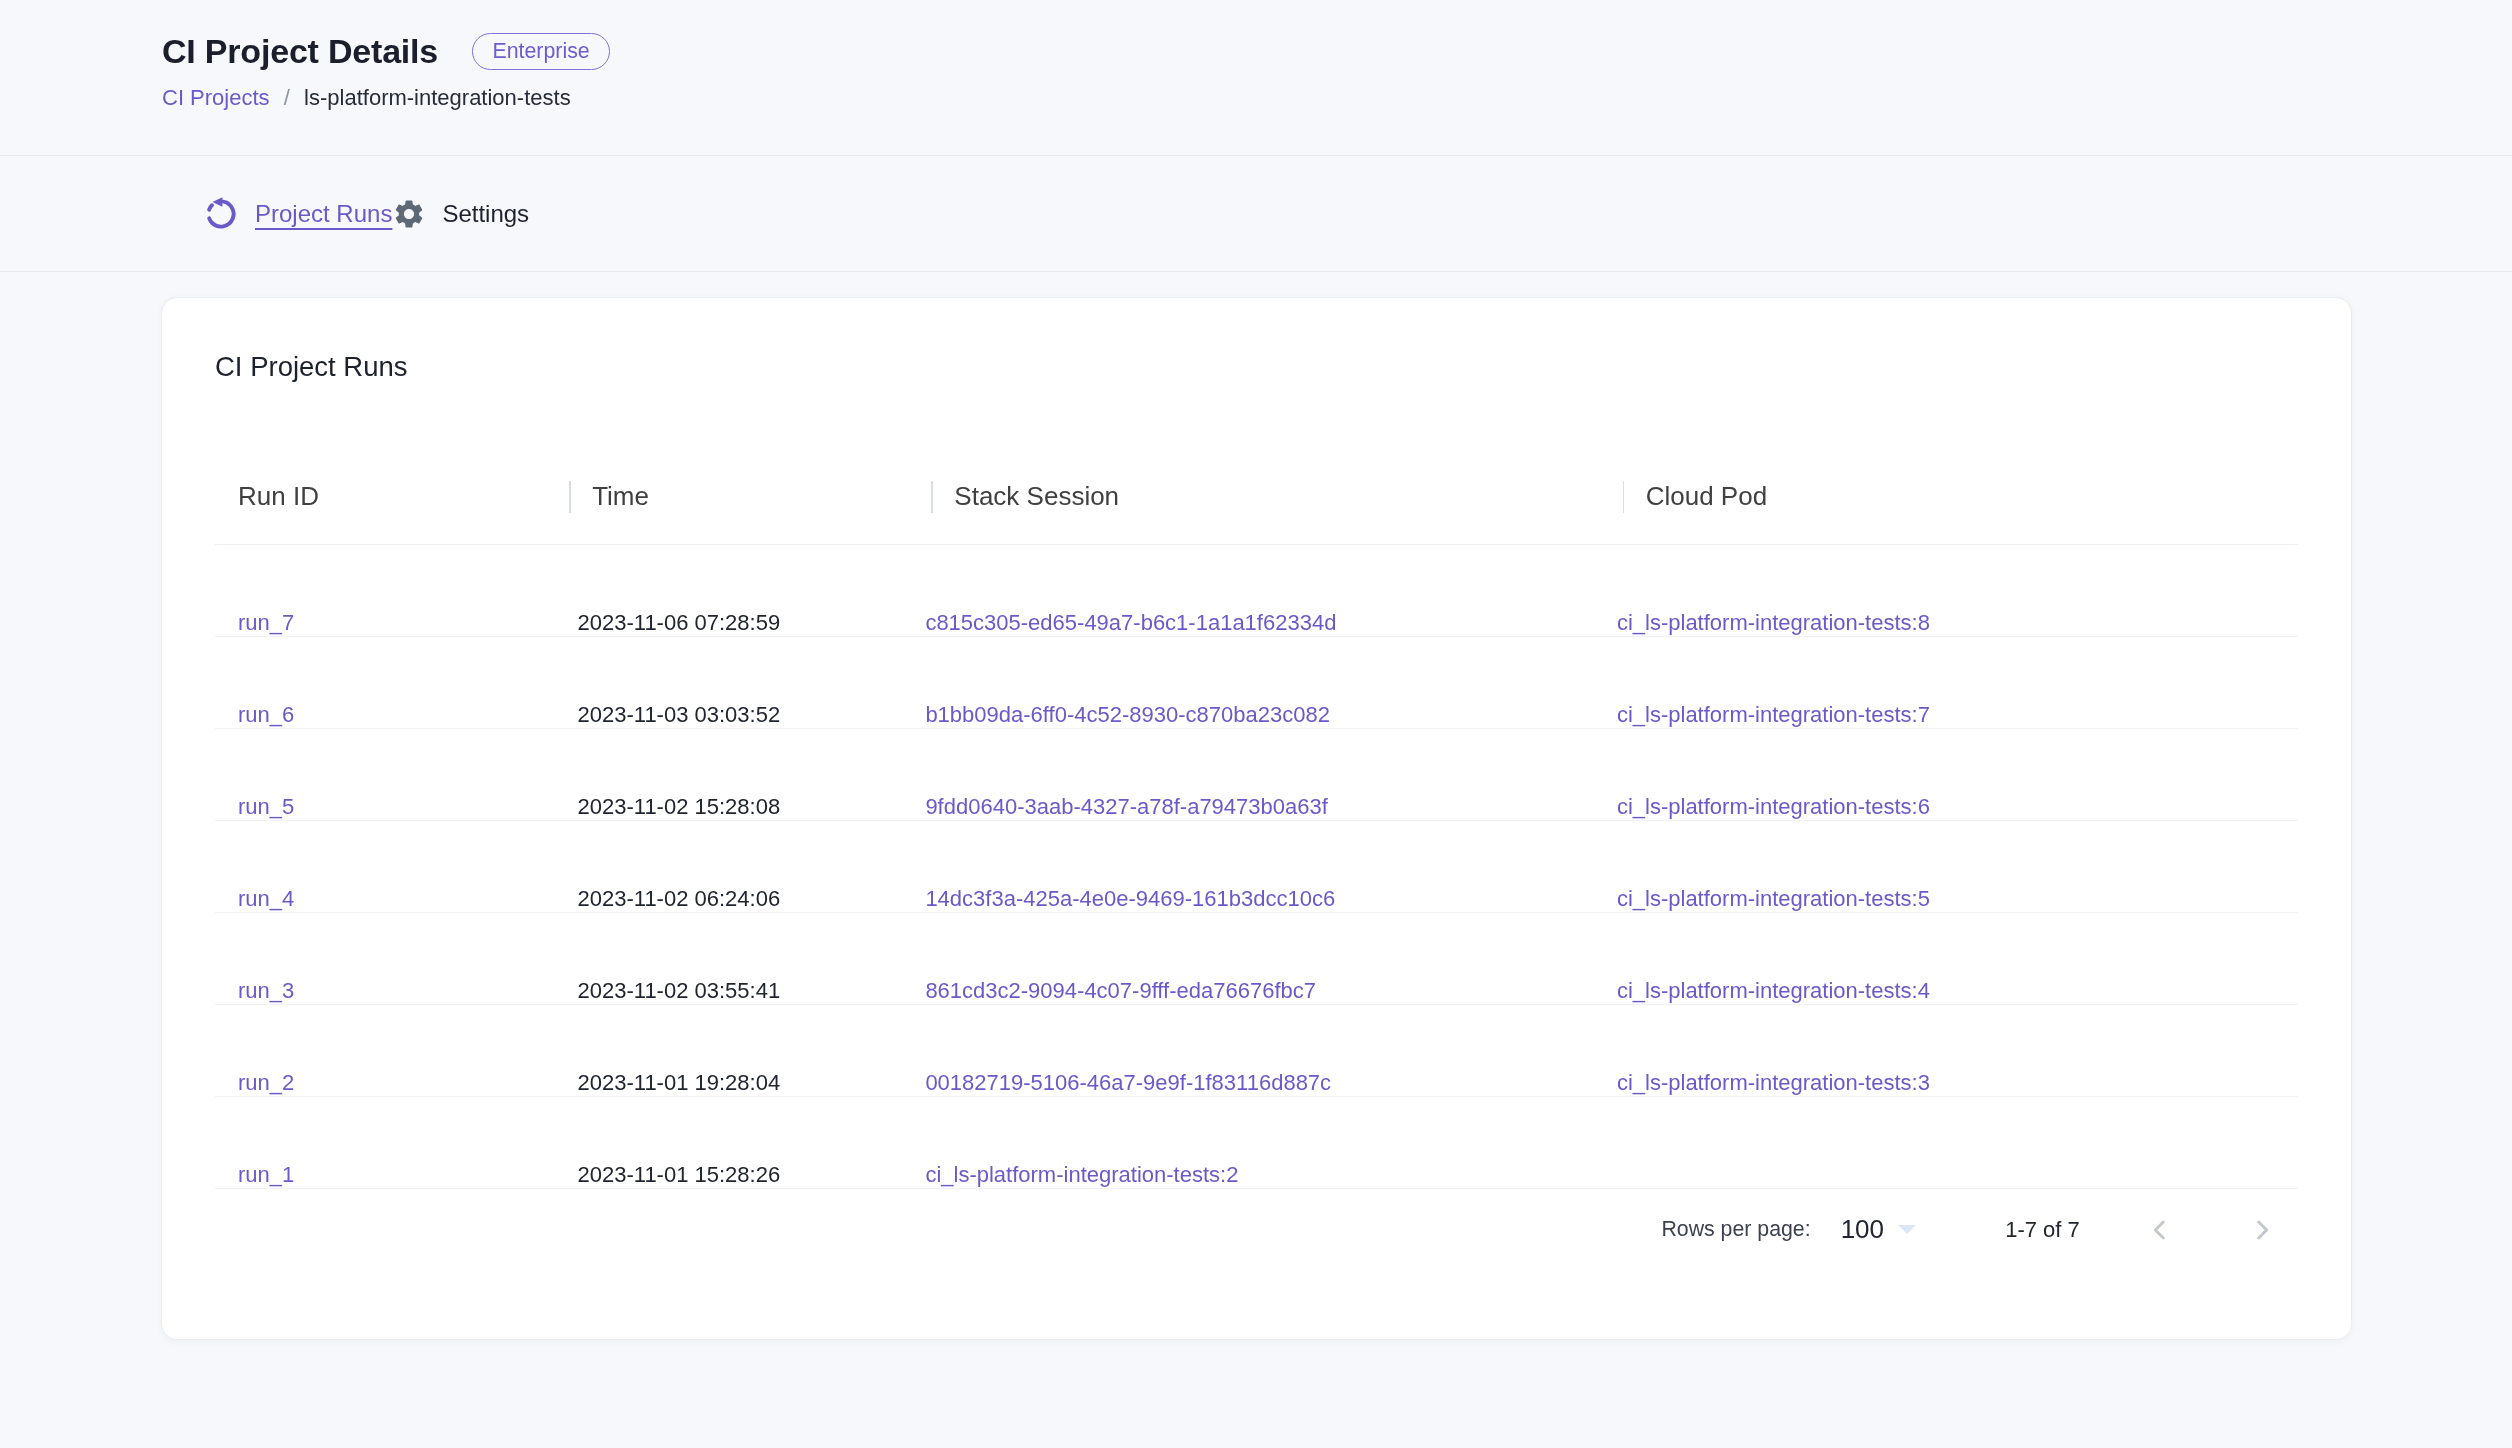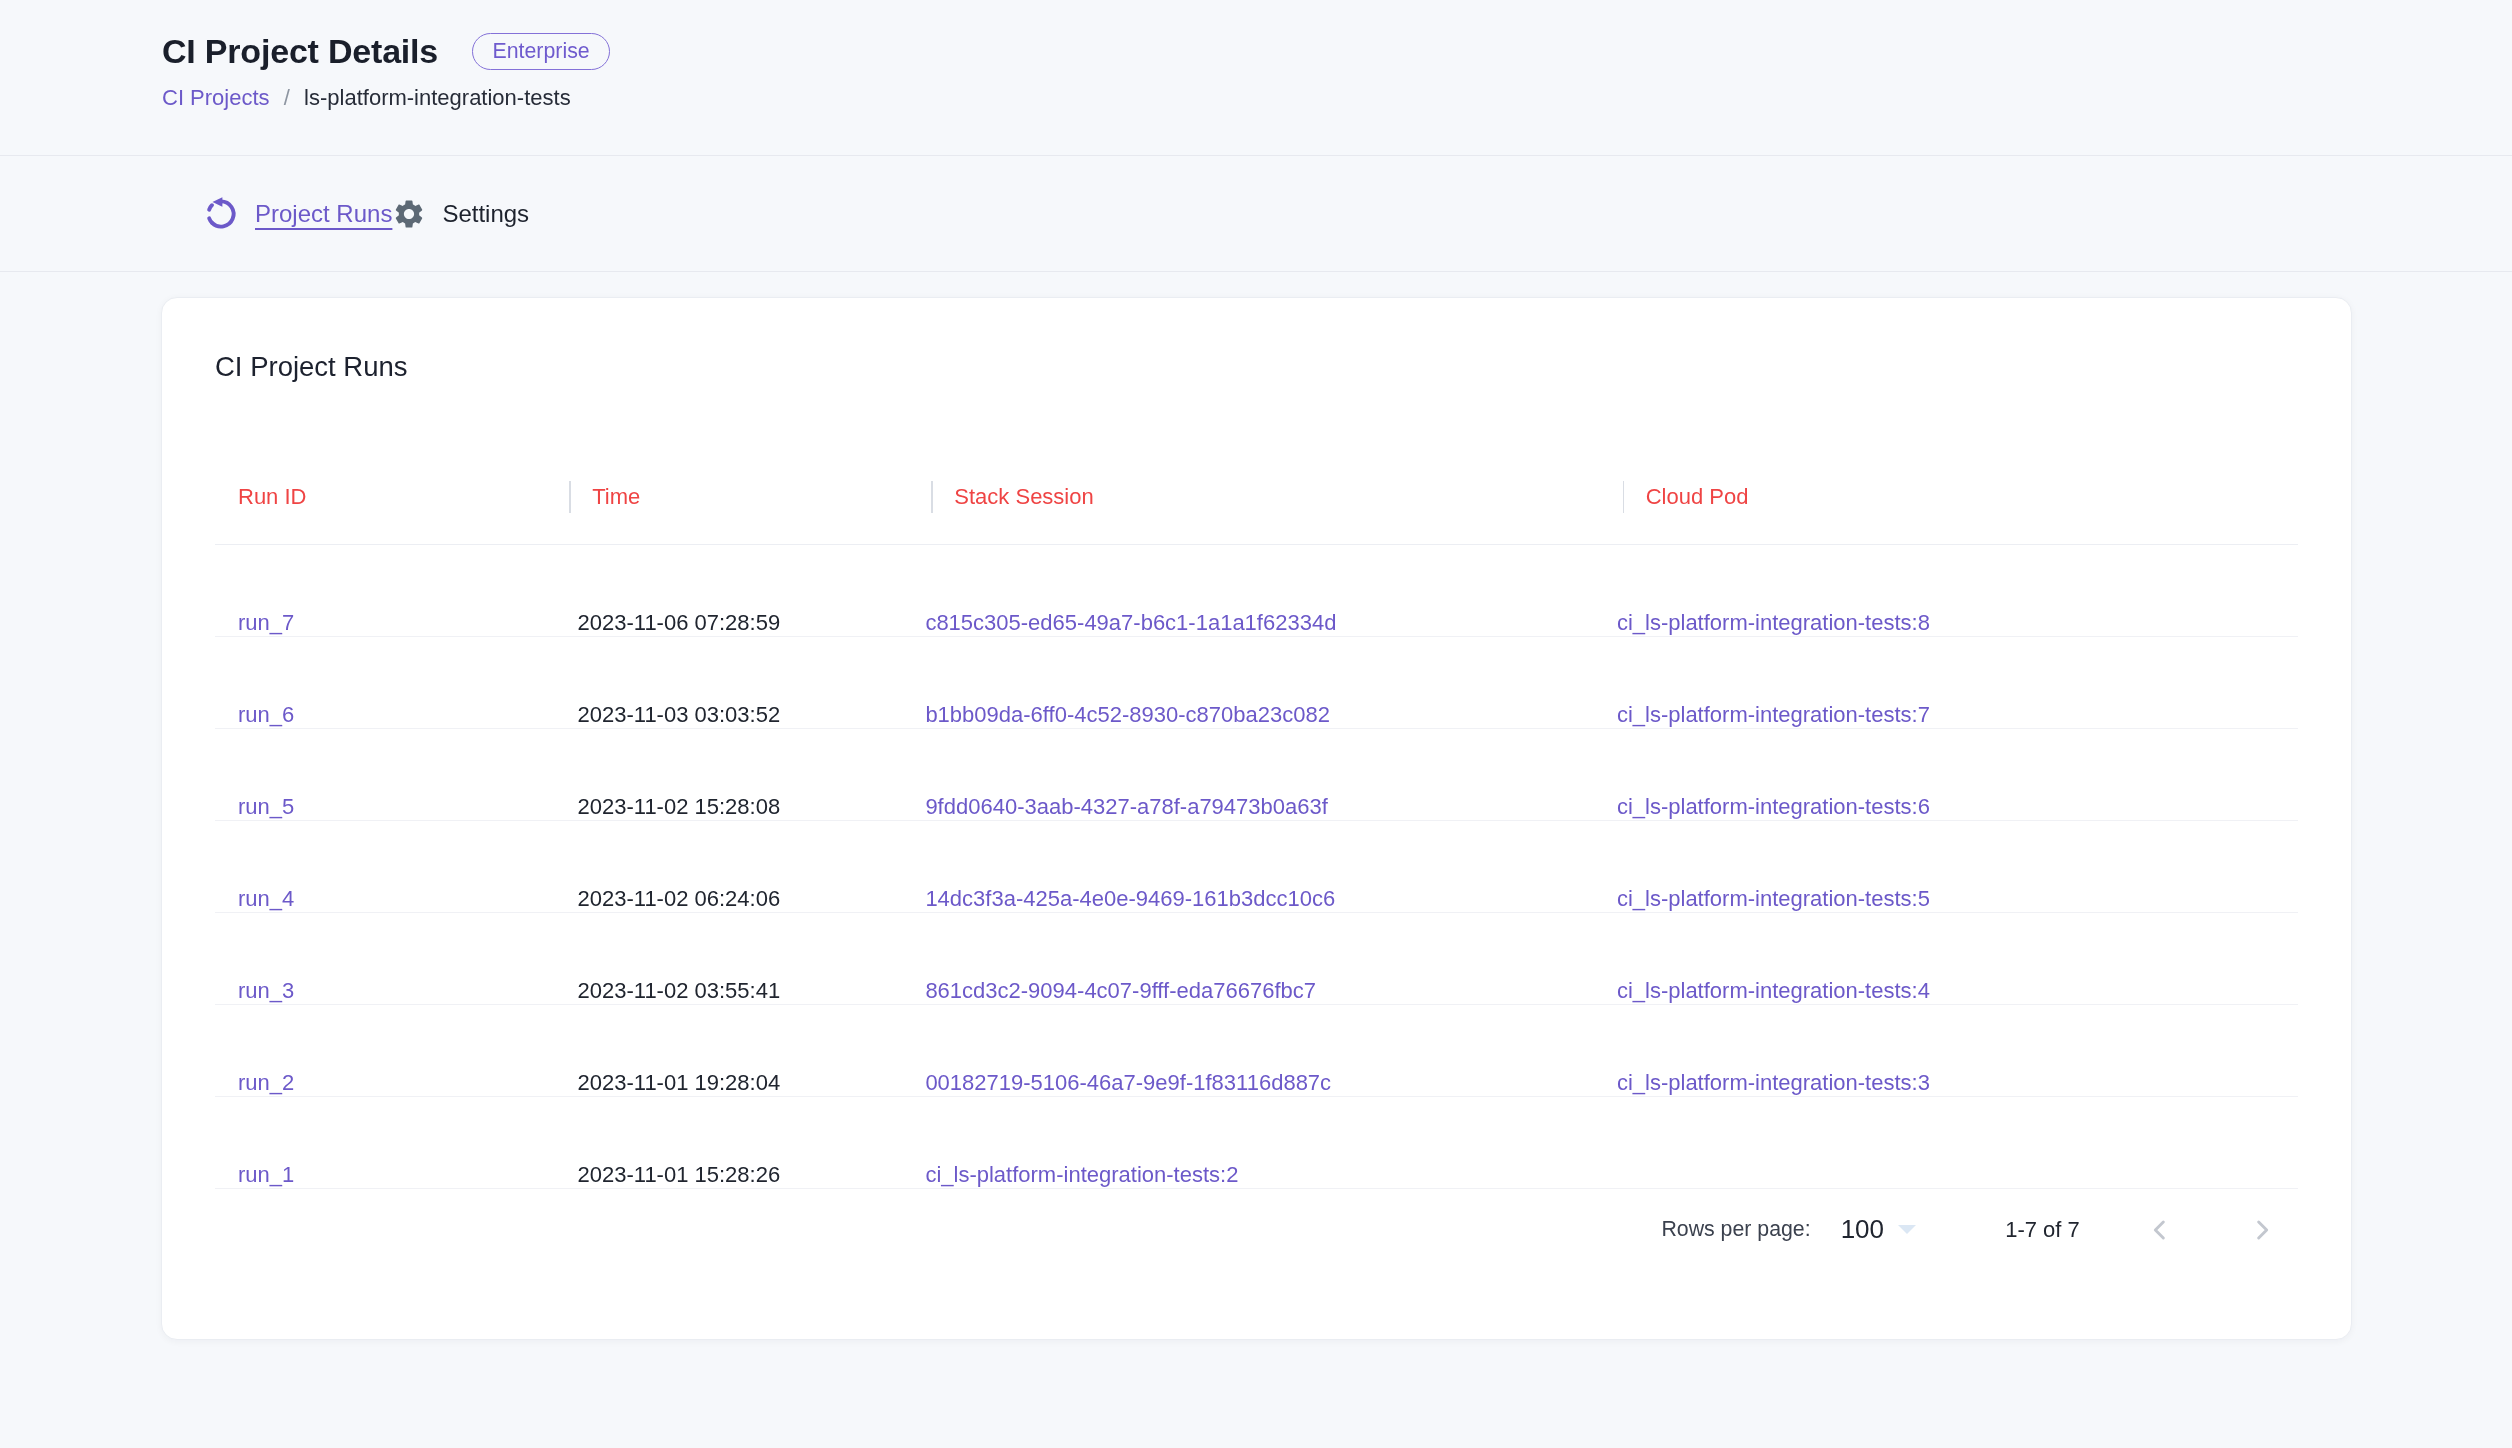--- a/index.html
+++ b/index.html
@@ -105,22 +105,22 @@
     margin: 0;
   }
 
   
   .table { margin-top: 64px; }
   .thead {
     display: flex;
     align-items: center;
     height: 96px;
     border-bottom: 0.9px solid #eceef3;
-    font-size: 22px;
-    color: #ef4444;
+    font-size: 26px;
+    color: #404040;
     font-weight: 500;
     gap: 28px;
   }
   .th {
     position: relative;
     padding-left: 23px;
   }
   .th:not(:first-child)::before {
     content: "";
     position: absolute;

